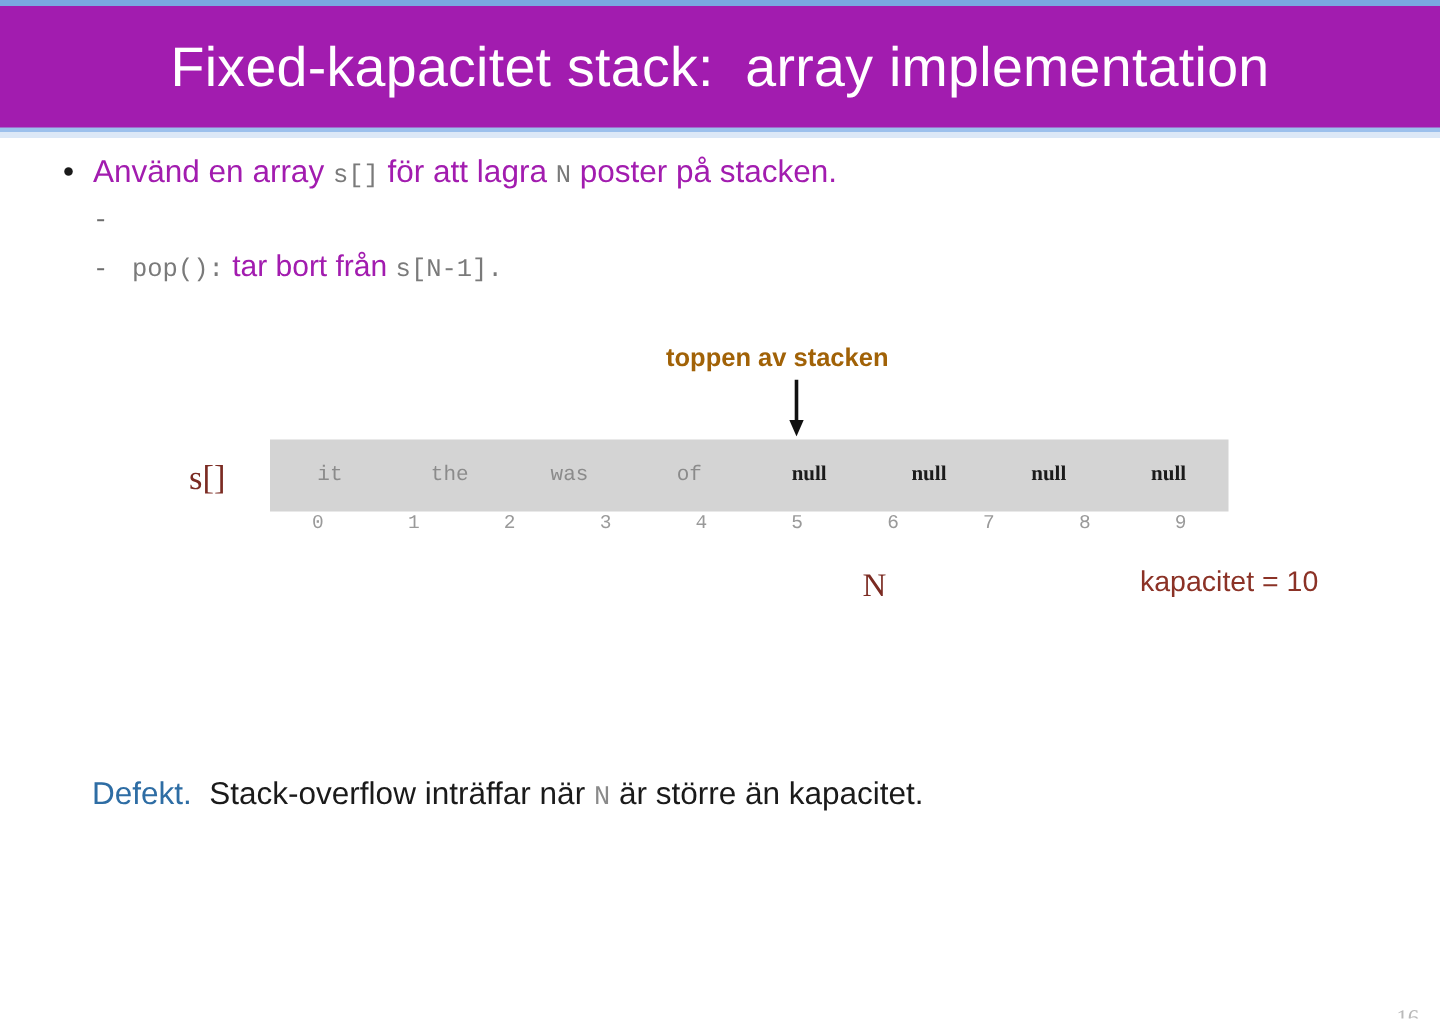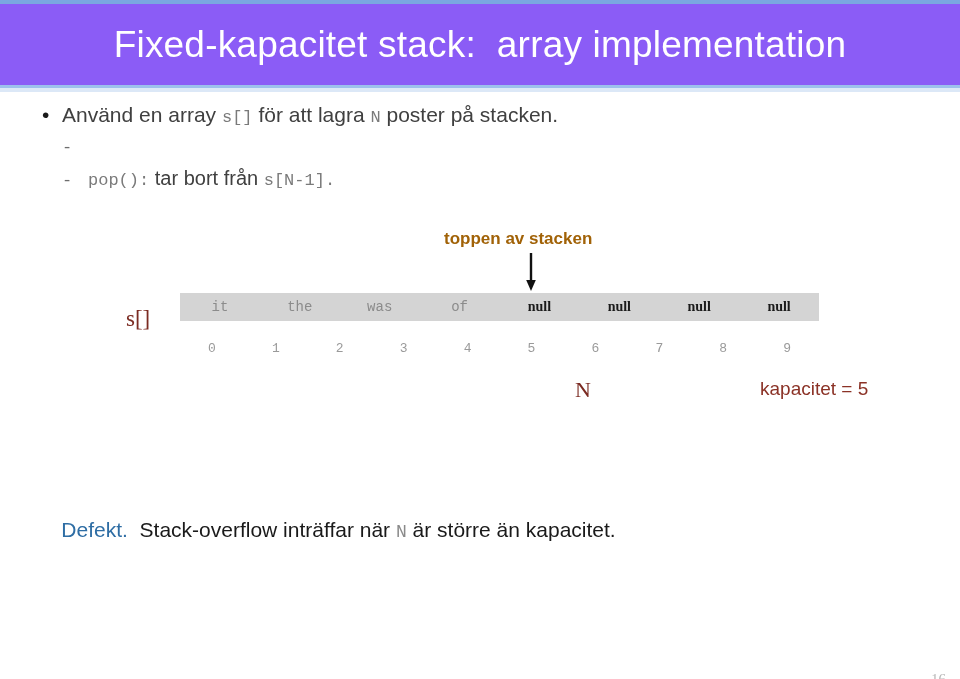--- a/index.html
+++ b/index.html
@@ -18,21 +18,21 @@
     height: 679px;
     background: #ffffff;
   }
 
   
   #title-bar {
     position: absolute;
     left: 0; top: 0;
     width: 960px;
     height: 88px;
-    background: #8b5cf6;
+    background: #a21caf;
     border-top: 4px solid #7aa7e0;
     border-bottom: 3px solid #9cc0ec;
   }
   #title-bar::after {
     content: "";
     position: absolute;
     left: 0; bottom: -7px;
     width: 100%; height: 4px;
     background: #dce8f7;
   }
@@ -79,21 +79,21 @@
     flex: 0 0 26px;
     color: #6d6d6d;
     font-family: "Liberation Mono", monospace;
     font-size: 17px;
   }
   .code {
     font-family: "Liberation Mono", monospace;
     font-size: 17px;
     color: #7a7a7a;
   }
-  .plain { color: #404040; }
+  .plain { color: #a21caf; }
 
   #top-label {
     position: absolute;
     left: 444px;
     top: 229px;
     font-size: 17px;
     font-weight: bold;
     color: #a16207;
     white-space: pre;
   }
@@ -104,21 +104,21 @@
     top: 253px;
     width: 14px;
     height: 38px;
   }
 
   #array-box {
     position: absolute;
     left: 180px;
     top: 293px;
     width: 639px;
-    height: 28px;
+    height: 48px;
     background: #d4d4d4;
     display: flex;
   }
   .cell {
     flex: 1 1 0;
     display: flex;
     align-items: center;
     justify-content: center;
     height: 100%;
     font-family: "Liberation Mono", monospace;
@@ -253,21 +253,21 @@
     <div class="index-cell">3</div>
     <div class="index-cell">4</div>
     <div class="index-cell">5</div>
     <div class="index-cell">6</div>
     <div class="index-cell">7</div>
     <div class="index-cell">8</div>
     <div class="index-cell">9</div>
   </div>
 
   <div id="n-label">N</div>
-  <div id="capacity-label">kapacitet = 5</div>
+  <div id="capacity-label">kapacitet = 10</div>
 
   <div id="bottom-note">
     <span id="defekt-word">Defekt.</span><span>  Stack-overflow inträffar när </span><span class="code">N</span><span> är större än kapacitet.</span>
   </div>
 
   <div id="page-number">16</div>
 
 </div>
 
 </body></html>

